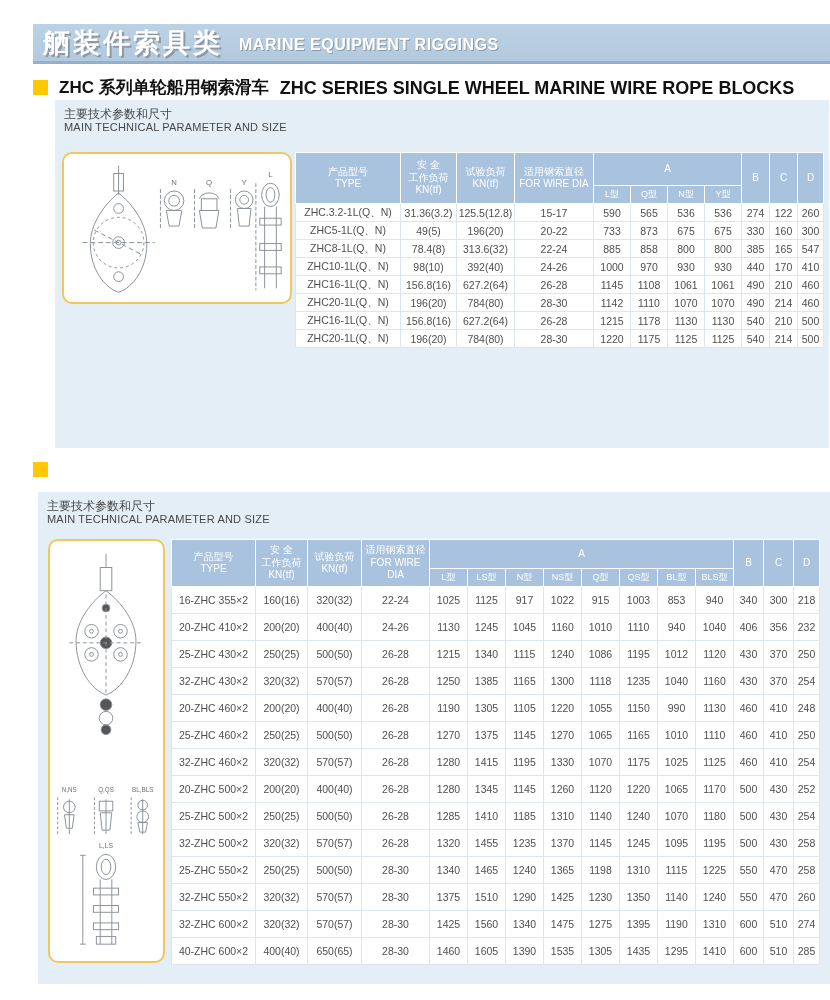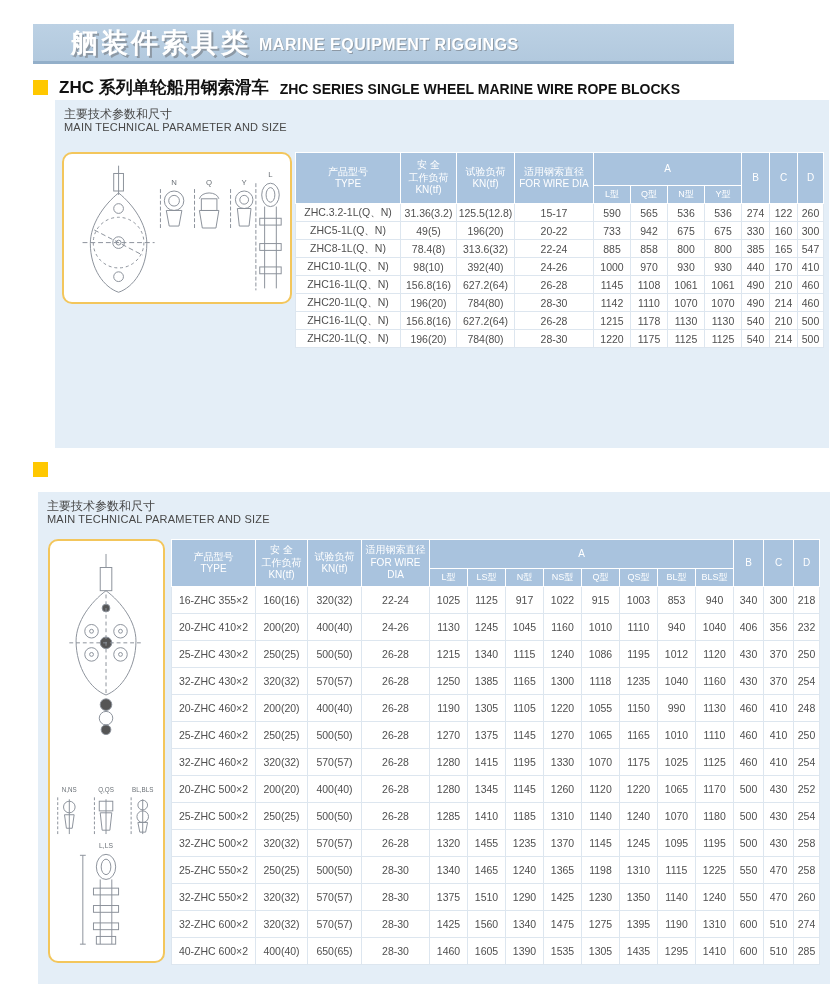--- a/index.html
+++ b/index.html
@@ -2,39 +2,39 @@
 <html><head>
 <meta charset="utf-8">
 <style>
   html,body{margin:0;padding:0;}
   body{
     width:830px;height:1000px;position:relative;background:#ffffff;
     font-family:"Liberation Sans","DejaVu Sans",sans-serif;overflow:hidden;
   }
   
   .banner{
-    position:absolute;left:33px;top:24px;width:701px;height:40px;
+    position:absolute;left:33px;top:24px;width:797px;height:40px;
     background:linear-gradient(#bcd1e4,#b2c9de);
     border-bottom:3px solid #93afc9;
-    display:flex;align-items:center;gap:8px;padding-left:38px;box-sizing:border-box;
+    display:flex;align-items:center;gap:16px;padding-left:10px;box-sizing:border-box;
   }
   .banner-zh{
     font-size:27px;font-weight:bold;color:#ffffff;letter-spacing:3px;
     text-shadow:2px 2px 0 #8d99a5;white-space:nowrap;
   }
   .banner-en{
     font-size:16px;font-weight:bold;color:#ffffff;letter-spacing:.5px;
     text-shadow:1px 1px 0 #8d99a5;white-space:nowrap;padding-top:4px;
   }
   
   .section-title{position:absolute;left:33px;display:flex;align-items:center;gap:11px;}
   #sec1{top:76px;} #sec2{top:462px;}
   .bullet{width:15px;height:15px;flex:0 0 15px;}
   .st-zh{font-size:17px;font-weight:bold;color:#111;white-space:nowrap;}
-  .st-en{font-size:14px;font-weight:bold;color:#111;white-space:nowrap;padding-top:2px;}
+  .st-en{font-size:18px;font-weight:bold;color:#111;white-space:nowrap;padding-top:2px;}
   
   .panel{position:absolute;background:#e4eef7;}
   #panel1{left:55px;top:100px;width:774px;height:348px;}
   #panel2{left:38px;top:492px;width:792px;height:492px;}
   .sub-zh{position:absolute;left:9px;top:6px;font-size:12px;color:#474747;}
   .sub-en{position:absolute;left:9px;top:21px;font-size:11px;color:#474747;letter-spacing:.2px;}
   
   .diagram{position:absolute;background:#fff;border:2px solid #f3c65c;border-radius:10px;box-sizing:border-box;}
   #diag1{left:7px;top:52px;width:230px;height:152px;}
   #diag2{left:10px;top:47px;width:117px;height:424px;}
@@ -173,21 +173,21 @@
           <td>274</td>
           <td>122</td>
           <td>260</td>
         </tr>
         <tr>
           <td>ZHC5-1L(Q、N)</td>
           <td>49(5)</td>
           <td>196(20)</td>
           <td>20-22</td>
           <td>733</td>
-          <td>942</td>
+          <td>873</td>
           <td>675</td>
           <td>675</td>
           <td>330</td>
           <td>160</td>
           <td>300</td>
         </tr>
         <tr>
           <td>ZHC8-1L(Q、N)</td>
           <td>78.4(8)</td>
           <td>313.6(32)</td>

